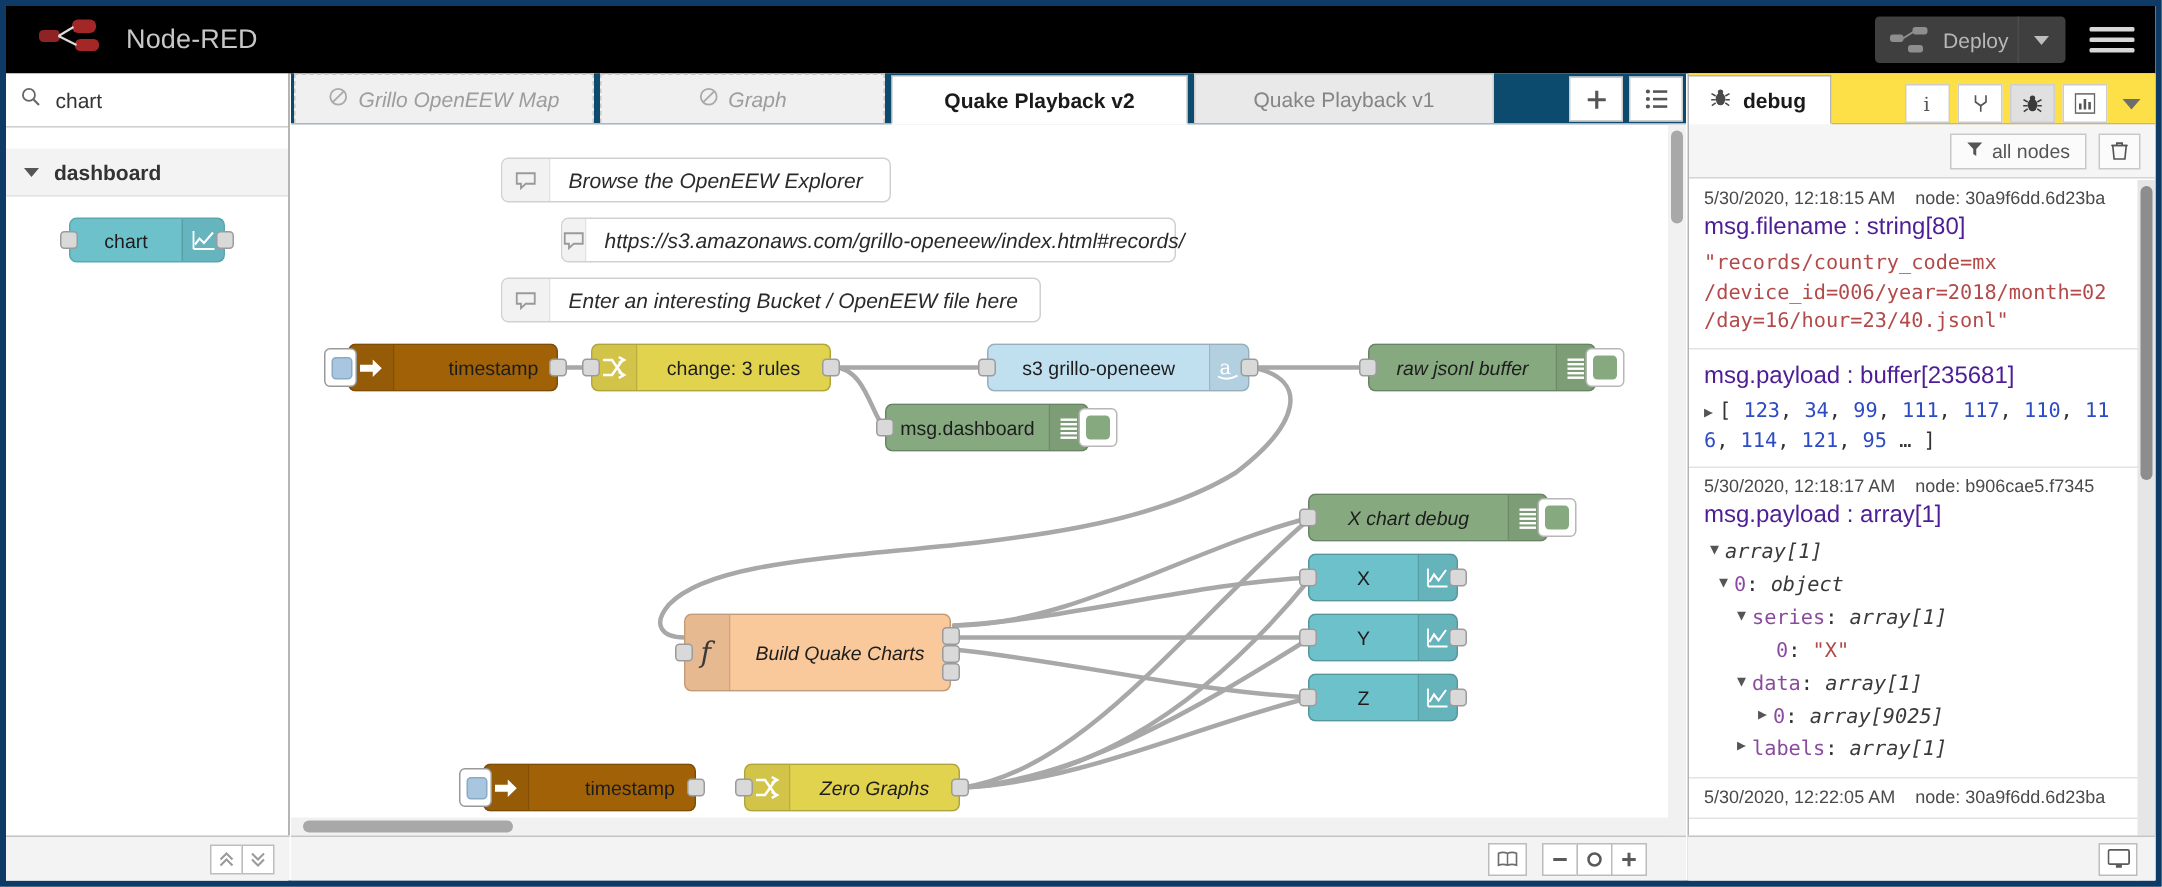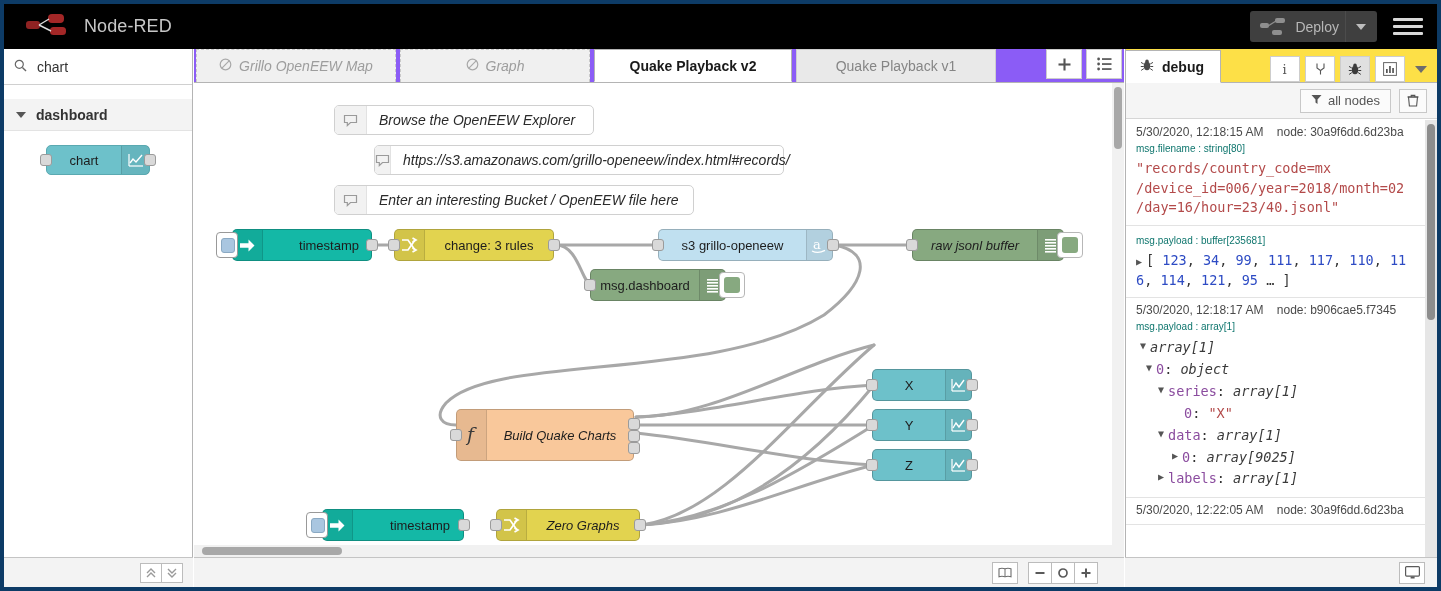--- a/index.html
+++ b/index.html
@@ -107,22 +107,22 @@
   .sq-btn {
     width: 22px; height: 20px; border: 1px solid #bcbcbc; background:#fff;
     display:flex;align-items:center;justify-content:center; cursor:pointer;
   }
   .sq-btn + .sq-btn { margin-left: -1px; }
 
   
   #tabbar {
     position:absolute; left: 190px; top: 45px;
     width: 930px; height: 34px;
-    background: #8b5cf6; border-bottom: 1px solid #b4b4b4;
-    display:flex; align-items: flex-start;
+    background: #0c4a6e; border-bottom: 1px solid #b4b4b4;
+    display:flex; align-items: flex-end;
   }
   .tab {
     height: 33px; display:flex; align-items:center; justify-content:center;
     padding: 0 14px; font-size: 14px; cursor: pointer; position: relative;
     min-width: 120px;
   }
   .tab.inactive-dashed {
     background: #f0f0f0; color: #9d9d9d; font-style: italic;
     border: 1px dashed #c9c9c9; border-bottom: none;
     margin: 0 2px; gap: 7px;
@@ -185,21 +185,21 @@
     width: 30px; height: 100%; display:flex;align-items:center;justify-content:center;
     border-right: 1px solid rgba(0,0,0,.12); background: rgba(0,0,0,.07);
     border-radius: 4px 0 0 4px;
   }
   .node .n-icon-r {
     width: 26px; height: 100%; display:flex;align-items:center;justify-content:center;
     border-left: 1px solid rgba(0,0,0,.12); background: rgba(0,0,0,.07);
     border-radius: 0 4px 4px 0;
   }
   .node.italic .n-label { font-style: italic; }
-  .n-blue { background:#14b8a6;gap:24px; }
+  .n-blue { background:#a16207;gap:24px; }
   .n-yellow { background:#e2d34f; }
   .n-lblue { background:#c0e0f0; }
   .n-green { background:#87a980; }
   .n-orange { background:#f9c89b; }
   .n-teal { background:#6dc1ca; }
 
   .inject-btn {
     position:absolute; left: -17px; top: 2px; width: 22px; height: 26px;
     background: #fff; border: 1px solid #999; border-radius: 4px;
   }
@@ -262,21 +262,21 @@
     width: 28px; height: 24px; border: 1px solid #c8c8c8; background: #fbfbfb;
     display:flex;align-items:center;justify-content:center; cursor:pointer;
   }
   #sb-messages {
     position:absolute; left: 0; top: 71px; width: 300px; height: 467px;
     overflow: hidden; background: #fff;
   }
   .dbg-msg { border-bottom: 1px solid #e3e3e3; padding: 5px 8px 7px 10px; }
   .dbg-head { font-size: 12px; color: #4a4a4a; }
   .dbg-head .node-id { margin-left: 10px; }
-  .dbg-topic { font-size: 10px; color: #0f766e; margin-top: 4px; }
+  .dbg-topic { font-size: 16px; color: #4c1d95; margin-top: 4px; }
   .dbg-body {
     font-family: "DejaVu Sans Mono", monospace; font-size: 13.5px;
     margin-top: 5px; line-height: 1.45; word-break: break-all;
   }
   .dbg-str { color: #b34a4a; }
   .dbg-num { color: #2d4bc4; }
   .dbg-punct { color: #333; }
   .tree-row {
     font-family: "DejaVu Sans Mono", monospace; font-size: 13.5px;
     line-height: 1.62; display:flex; align-items:flex-start;
@@ -548,20 +548,38 @@
                 <rect x="1" y="10" width="11" height="1.6"></rect>
                 <rect x="1" y="13" width="11" height="1.6"></rect>
               </g>
             </svg>
         </span>
         <span class="status-dot">
             <i></i>
           </span>
       </div>
 
+      <div class="node n-green italic" style="left:678px;top:246px;width:160px;">
+        <span class="port l"></span>
+        <span class="n-label">X chart debug</span>
+        <span class="n-icon-r">
+          <svg width="13" height="15" viewBox="0 0 13 15">
+              <g fill="#fff">
+                <rect x="1" y="1" width="11" height="1.6"></rect>
+                <rect x="1" y="4" width="11" height="1.6"></rect>
+                <rect x="1" y="7" width="11" height="1.6"></rect>
+                <rect x="1" y="10" width="11" height="1.6"></rect>
+                <rect x="1" y="13" width="11" height="1.6"></rect>
+              </g>
+            </svg>
+        </span>
+        <span class="status-dot">
+            <i></i>
+          </span>
+      </div>
 
       <div class="node n-teal" style="left:678px;top:286px;width:100px;">
         <span class="port l"></span>
         <span class="n-label">X</span>
         <span class="n-icon-r">
           <svg width="15" height="14" viewBox="0 0 15 14">
               <polyline points="1,13 1,1" stroke="#fff" stroke-width="1.2" fill="none"></polyline>
               <polyline points="1,13 14,13" stroke="#fff" stroke-width="1.2" fill="none"></polyline>
               <polyline points="2,10 5,5 8,9 13,2" stroke="#fff" stroke-width="1.4" fill="none"></polyline>
             </svg>

